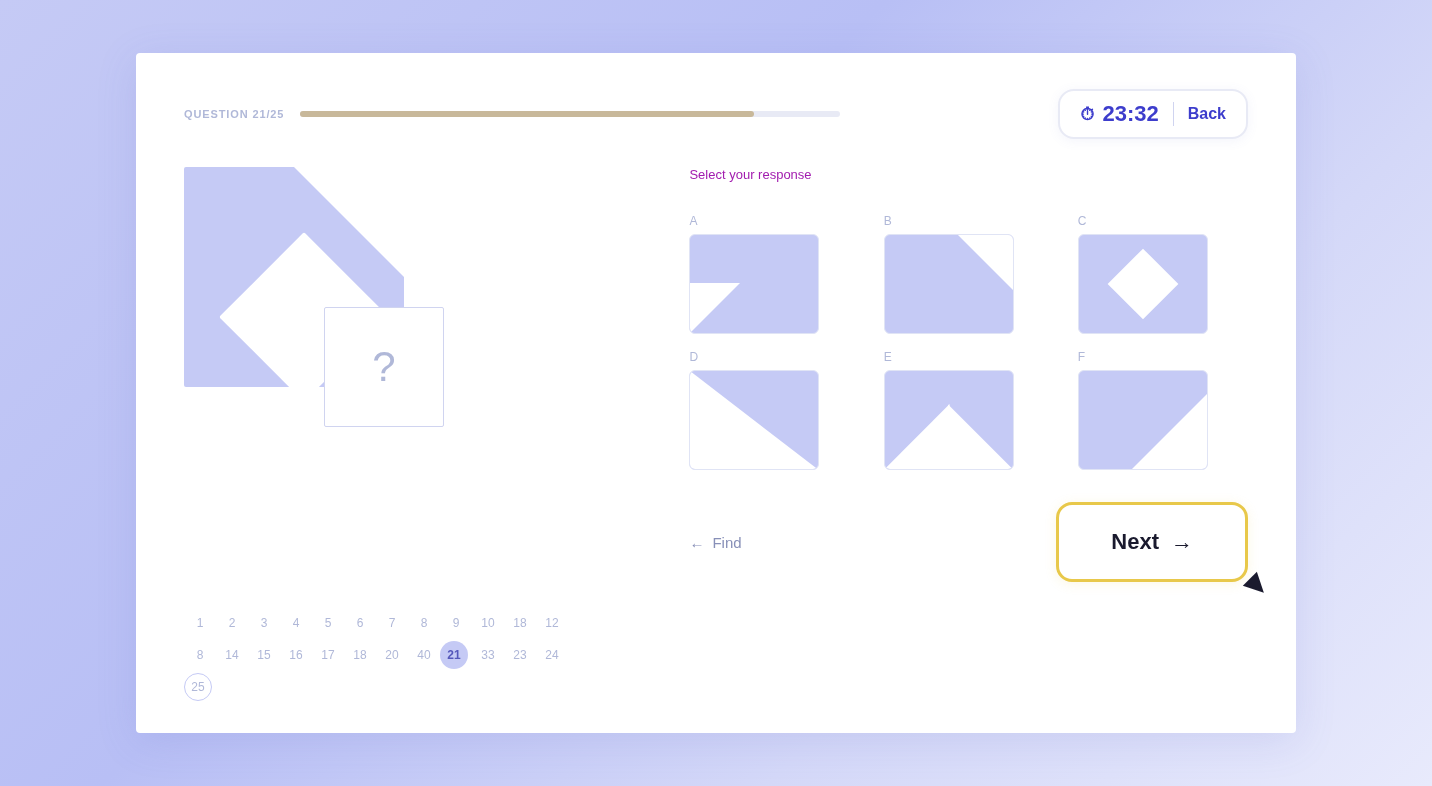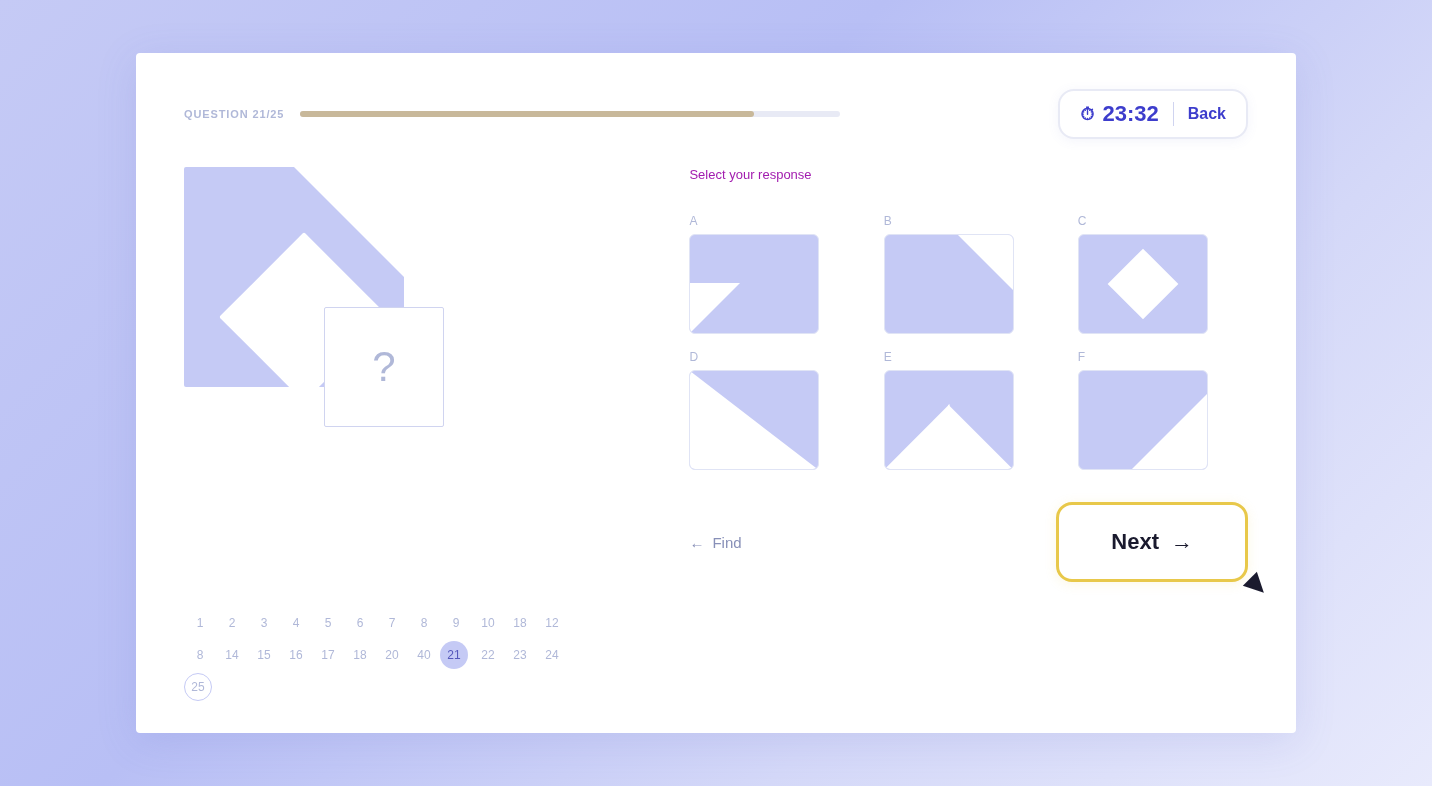--- a/index.html
+++ b/index.html
@@ -209,21 +209,21 @@
       justify-content: center;
       font-size: 12px;
       color: #b0b8d8;
       border-radius: 50%;
       cursor: pointer;
     }
 
     .cal-cell.active {
       background: #c5caf5;
       color: #5558bb;
-      font-weight: 400;
+      font-weight: 700;
       border-radius: 50%;
       width: 28px;
       height: 28px;
     }
 
     .cal-cell.circle {
       border: 1.5px solid #c5caf5;
       border-radius: 50%;
       width: 28px;
       height: 28px;
@@ -477,21 +477,21 @@
 
           <div class="cal-cell">8</div>
           <div class="cal-cell">14</div>
           <div class="cal-cell">15</div>
           <div class="cal-cell">16</div>
           <div class="cal-cell">17</div>
           <div class="cal-cell">18</div>
           <div class="cal-cell">20</div>
           <div class="cal-cell">40</div>
           <div class="cal-cell active">21</div>
-          <div class="cal-cell">22</div>
+          <div class="cal-cell">33</div>
           <div class="cal-cell">23</div>
           <div class="cal-cell">24</div>
 
           <div class="cal-cell circle">25</div>
         </div>
       </div>
     </div>
 
     <div class="right-panel">
       <div class="response-label">Select your response</div>

